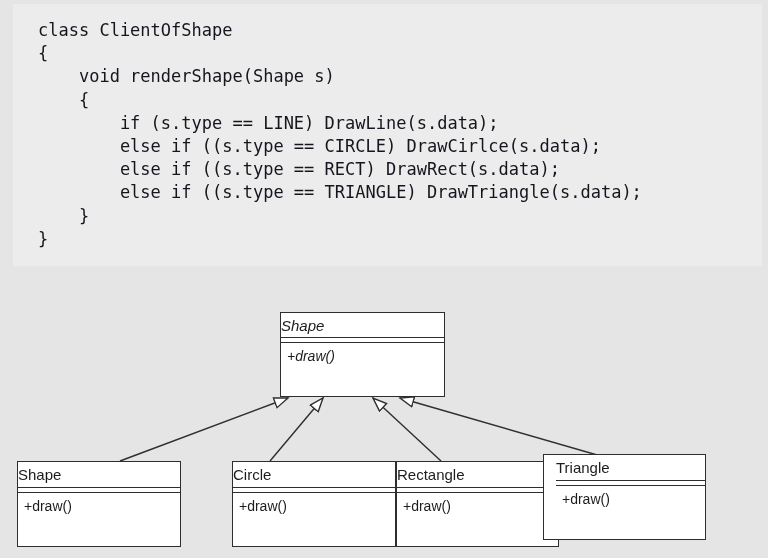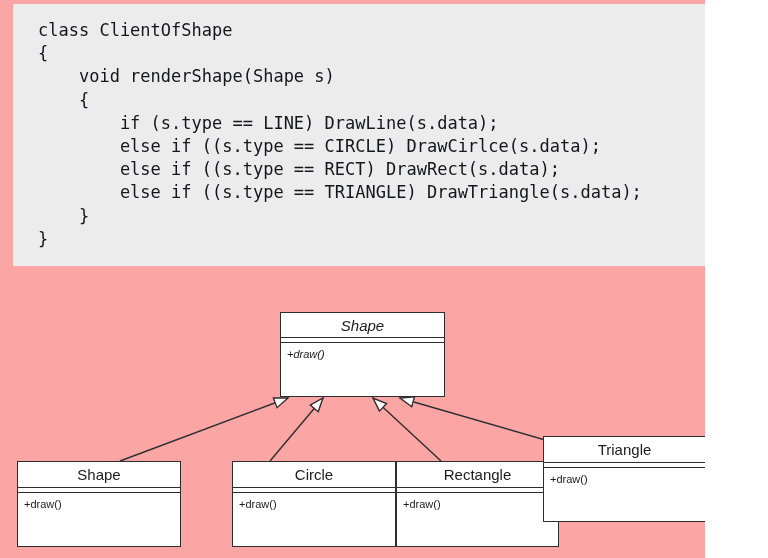--- a/index.html
+++ b/index.html
@@ -1,20 +1,20 @@
 <!DOCTYPE html>
 <html><head>
 <meta charset="utf-8">
 <style>
   html, body { margin: 0; padding: 0; background: #ffffff; }
   .stage {
     position: relative;
-    width: 705px;
+    width: 768px;
     height: 558px;
-    background: #fca5a5;
+    background: #e5e5e5;
     overflow: hidden;
     font-family: "Liberation Sans", sans-serif;
   }
 
   
   .code-block {
     position: absolute;
     left: 13px; top: 4px;
     width: 749px; height: 262px;
     background: #ececec;
@@ -44,34 +44,34 @@
     box-sizing: border-box;
     background: #ffffff;
     border: 1.6px solid #2e2e2e;
     display: flex;
     flex-direction: column;
     color: #1c1c1c;
   }
   .uml-title {
     box-sizing: border-box;
     border-bottom: 1.5px solid #2e2e2e;
-    text-align: center;
+    text-align: left;
     font-size: 15px;
     padding-top: 4px;
     height: 26px;
   }
   .uml-attrs {
     box-sizing: border-box;
     height: 5px;
     border-bottom: 1.5px solid #2e2e2e;
   }
   .uml-ops {
     flex: 1;
     padding: 5px 6px;
-    font-size: 11px;
+    font-size: 14px;
   }
   .parent .uml-title { height: 25px; font-style: italic; }
   .parent .uml-ops   { font-style: italic; }
 </style>
 </head>
 <body>
 
 <div class="stage">
 
   <div class="code-block">
@@ -124,21 +124,21 @@
   </div>
 
   <div class="uml-class" style="left:368px; top:461px; width:163px; height:86px;margin-left:28px;">
     <div class="uml-title">Rectangle</div>
     <div class="uml-attrs"></div>
     <div class="uml-ops">
       <div>+draw()</div>
     </div>
   </div>
 
-  <div class="uml-class" style="left:543px; top:436px; width:163px; height:86px;">
+  <div class="uml-class" style="left:543px; top:454px; width:163px; height:86px;padding-left:12px;">
     <div class="uml-title">Triangle</div>
     <div class="uml-attrs"></div>
     <div class="uml-ops">
       <div>+draw()</div>
     </div>
   </div>
 
 </div>
 
 </body></html>

